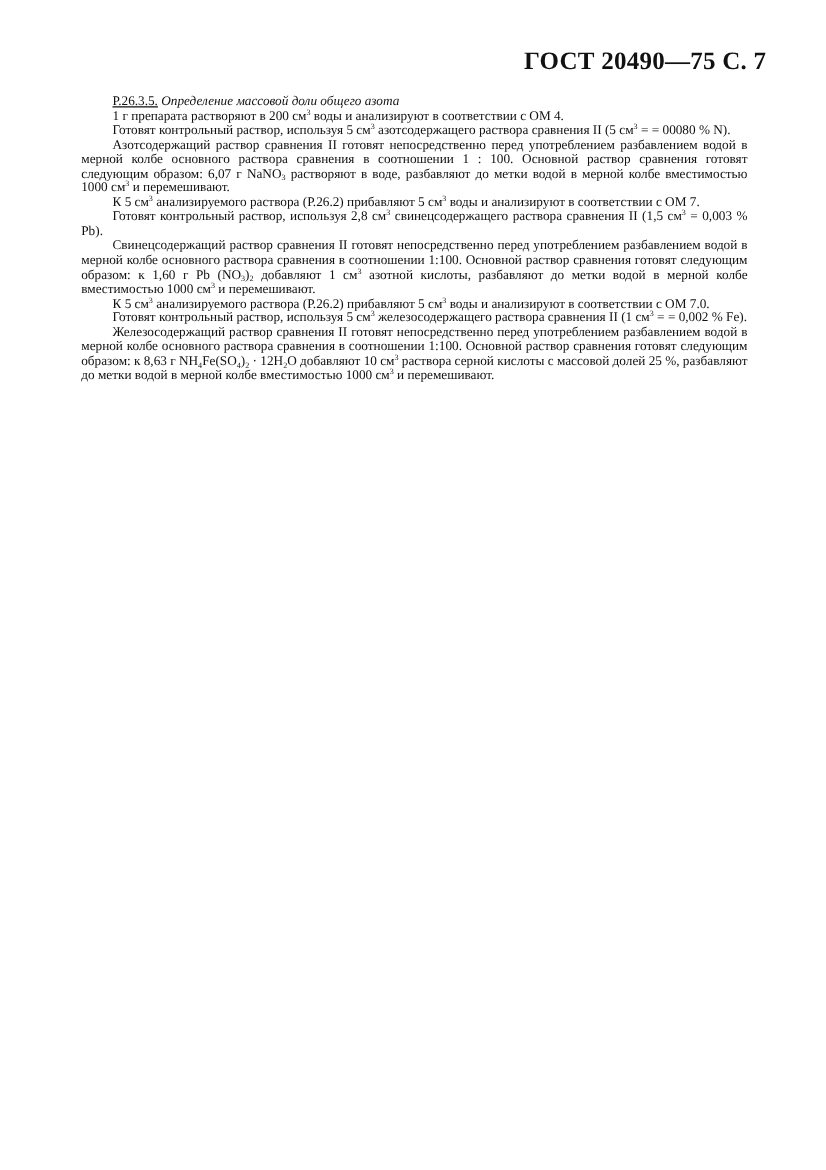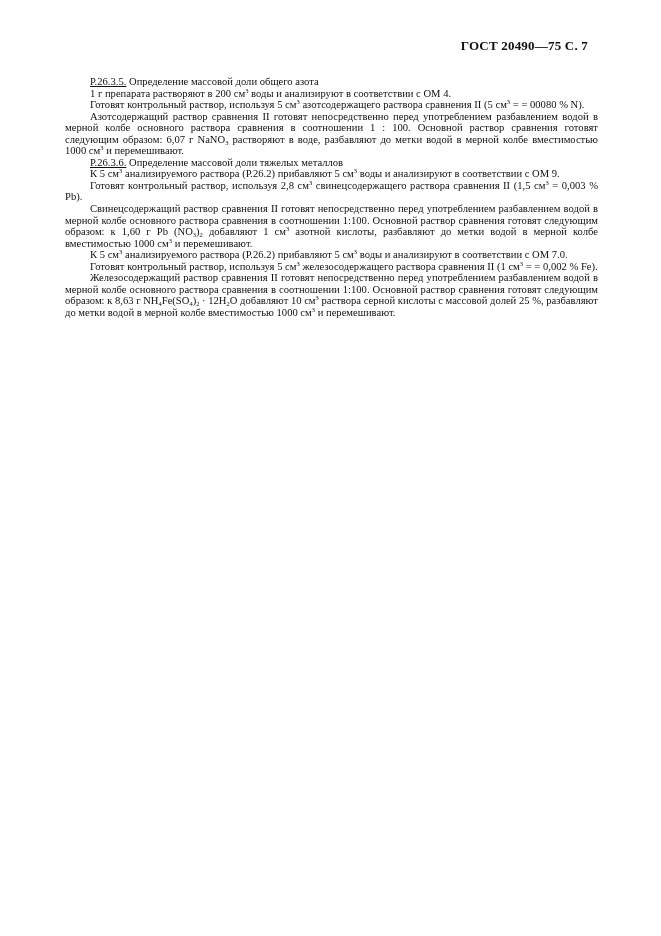--- a/index.html
+++ b/index.html
@@ -2,54 +2,50 @@
 <html><head>
 <meta charset="utf-8">
 <style>
   html, body { margin: 0; padding: 0; background: #ffffff; }
   body { width: 661px; height: 936px; position: relative; overflow: hidden; }
   .page {
     position: absolute; left: 0; top: 0; width: 661px; height: 936px; background: #fff;
     font-family: "Liberation Serif", "DejaVu Serif", serif; color: #111;
   }
   .header {
-    position: absolute; top: 38px; right: 73px;
-    font-family: "Liberation Serif", serif; font-weight: bold; font-size: 13px; letter-spacing: 0.2px;
+    position: absolute; top: 38px; right: 48px;
+    font-family: "Liberation Serif", serif; font-weight: bold; font-size: 20px; letter-spacing: 0.2px;
   }
   .body {
     position: absolute; left: 65px; top: 76px; width: 533px;
     font-size: 10.6px; line-height: 11.55px;
   }
   .p { text-indent: 25px; text-align: justify; margin: 0; }
   .sec .num { font-style: normal; text-decoration: underline; }
-  .sec .title { }
+  .sec .title { font-style: italic; }
   sup { font-size: 6.5px; vertical-align: 4px; line-height: 0; }
   sub { font-size: 6.5px; vertical-align: -2px; line-height: 0; }
 </style>
 </head>
 <body>
 
 <div class="page">
   <div class="header">ГОСТ 20490—75 С. 7</div>
 
   <div class="body">
 
     <p class="p sec">
       <span class="num">Р.26.3.5.</span>
       <span class="title">Определение массовой доли общего азота</span>
     </p>
     <p class="p"><span>1 г препарата растворяют в 200 см</span><sup>3</sup><span> воды и анализируют в соответствии с ОМ 4.</span></p>
     <p class="p"><span>Готовят контрольный раствор, используя 5 см</span><sup>3</sup><span> азотсодержащего раствора сравнения II (5 см</span><sup>3</sup><span> = = 00080 % N).</span></p>
     <p class="p"><span>Азотсодержащий раствор сравнения II готовят непосредственно перед употреблением разбавлением водой в мерной колбе основного раствора сравнения в соотношении 1 : 100. Основной раствор сравнения готовят следующим образом: 6,07 г NaNO</span><sub>3</sub><span> растворяют в воде, разбавляют до метки водой в мерной колбе вместимостью 1000 см</span><sup>3</sup><span> и перемешивают.</span></p>
 
-    <p class="p sec">
-      <span class="num">Р.26.3.6.</span>
-      <span class="title">Определение массовой доли тяжелых металлов</span>
-    </p>
-    <p class="p"><span>К 5 см</span><sup>3</sup><span> анализируемого раствора (Р.26.2) прибавляют 5 см</span><sup>3</sup><span> воды и анализируют в соответствии с ОМ 9.</span></p>
+    <p class="p"><span>К 5 см</span><sup>3</sup><span> анализируемого раствора (Р.26.2) прибавляют 5 см</span><sup>3</sup><span> воды и анализируют в соответствии с ОМ 7.</span></p>
     <p class="p"><span>Готовят контрольный раствор,  используя 2,8 см</span><sup>3</sup><span> свинецсодержащего раствора сравнения II (1,5 см</span><sup>3</sup><span> = 0,003 % Pb).</span></p>
     <p class="p"><span>Свинецсодержащий раствор сравнения II готовят непосредственно перед употреблением разбавлением водой в мерной колбе основного раствора сравнения в соотношении 1:100. Основной раствор сравнения готовят следующим образом: к 1,60 г Pb (NO</span><sub>3</sub><span>)</span><sub>2</sub><span> добавляют 1 см</span><sup>3</sup><span> азотной кислоты, разбавляют до метки водой в мерной колбе вместимостью 1000 см</span><sup>3</sup><span> и перемешивают.</span></p>
 
     <p class="p"><span>К 5 см</span><sup>3</sup><span> анализируемого раствора (Р.26.2) прибавляют 5 см</span><sup>3</sup><span> воды и анализируют в соответствии с ОМ 7.0.</span></p>
     <p class="p"><span>Готовят контрольный раствор, используя 5 см</span><sup>3</sup><span> железосодержащего раствора сравнения II (1 см</span><sup>3</sup><span> = = 0,002 % Fe).</span></p>
     <p class="p"><span>Железосодержащий раствор сравнения II готовят непосредственно перед употреблением разбавлением водой в мерной колбе основного раствора сравнения в соотношении 1:100. Основной раствор сравнения готовят следующим образом: к 8,63 г NH</span><sub>4</sub><span>Fe(SO</span><sub>4</sub><span>)</span><sub>2</sub><span> · 12H</span><sub>2</sub><span>O добавляют 10 см</span><sup>3</sup><span> раствора серной кислоты с массовой долей 25 %, разбавляют до метки водой в мерной колбе вместимостью 1000 см</span><sup>3</sup><span> и перемешивают.</span></p>
 
   </div>
 </div>
 

